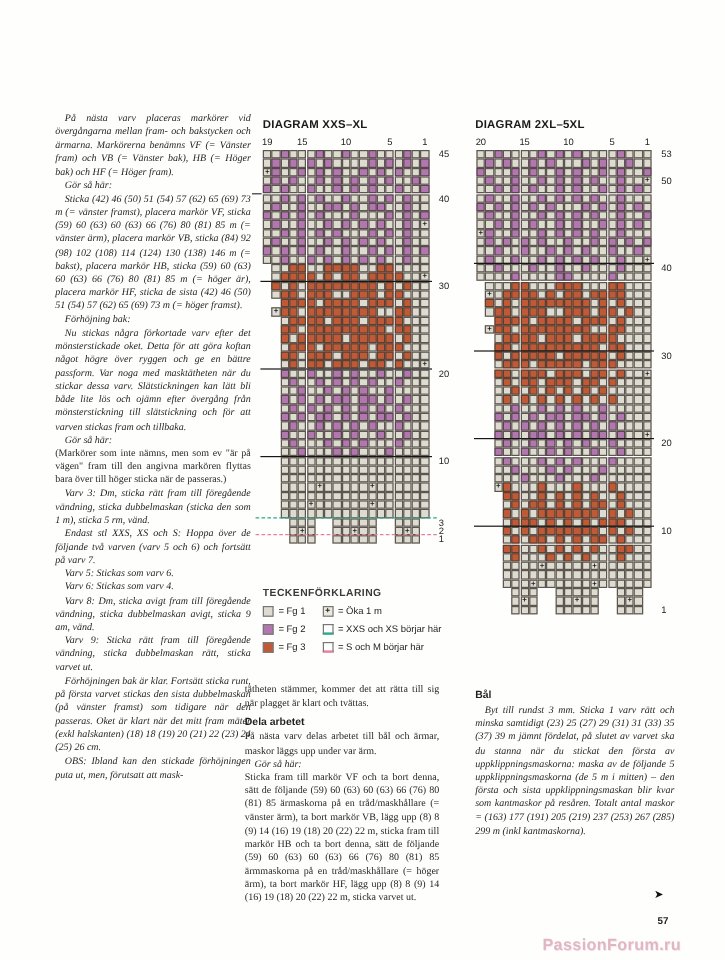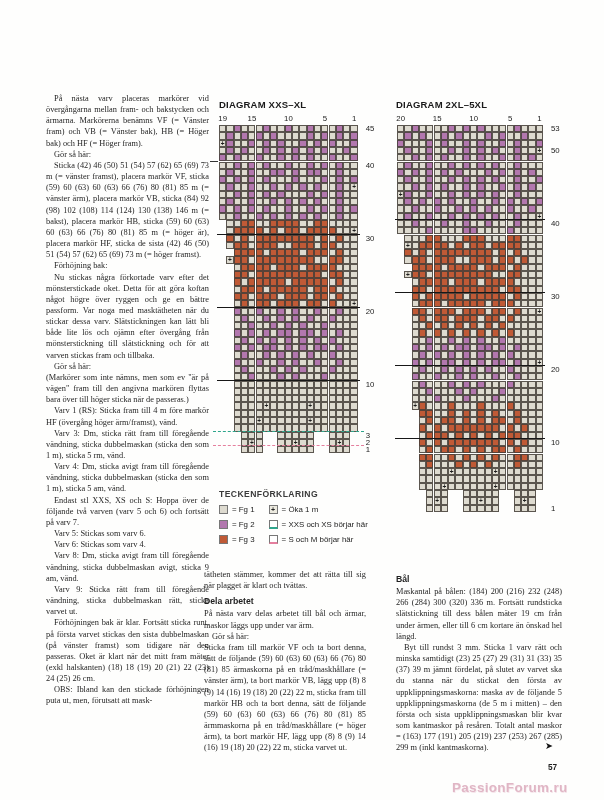--- a/index.html
+++ b/index.html
@@ -3,21 +3,21 @@
 <meta charset="utf-8">
 <style>
   html,body{margin:0;padding:0;}
   body{width:604px;height:800px;background:#ffffff;position:relative;overflow:hidden;
        font-family:"Liberation Serif",serif;}
   .page{position:absolute;inset:0;background:#fefefd;}
 
   
   .col{position:absolute;color:#1f1f1f;font-size:8.35px;line-height:11.15px;text-align:justify;}
   .col p{margin:0;}
-  .col p.indent{text-indent:8px;}
+  .col p.indent{text-indent:8px;font-style:italic;}
   .col p.heading{font-family:"Liberation Sans",sans-serif;font-weight:bold;font-size:8.7px;
                  margin-top:5px;margin-bottom:1px;text-align:left;text-indent:0;}
   .left-col{left:46px;top:93px;width:163px;}
   .mid-col{left:204px;top:569px;width:162px;}
   .right-col{left:396px;top:569px;width:166px;}
 
   
   .chart-title{position:absolute;font-family:"Liberation Sans",sans-serif;font-weight:bold;
                font-size:9.5px;color:#1a1a1a;letter-spacing:.2px;}
   .t1{left:219px;top:99px;}
@@ -65,23 +65,21 @@
 <div class="page">
 
   <div class="col left-col">
       <p class="indent">På nästa varv placeras markörer vid övergångarna mellan fram- och bakstycken och ärmarna. Markörerna benämns VF (= Vänster fram) och VB (= Vänster bak), HB (= Höger bak) och HF (= Höger fram).</p>
       <p class="indent">Gör så här:</p>
       <p class="indent">Sticka (42) 46 (50) 51 (54) 57 (62) 65 (69) 73 m (= vänster framst), placera markör VF, sticka (59) 60 (63) 60 (63) 66 (76) 80 (81) 85 m (= vänster ärm), placera markör VB, sticka (84) 92 (98) 102 (108) 114 (124) 130 (138) 146 m (= bakst), placera markör HB, sticka (59) 60 (63) 60 (63) 66 (76) 80 (81) 85 m (= höger är), placera markör HF, sticka de sista (42) 46 (50) 51 (54) 57 (62) 65 (69) 73 m (= höger framst).</p>
       <p class="indent">Förhöjning bak:</p>
       <p class="indent">Nu stickas några förkortade varv efter det mönsterstickade oket. Detta för att göra koftan något högre över ryggen och ge en bättre passform. Var noga med masktätheten när du stickar dessa varv. Slätstickningen kan lätt bli både lite lös och ojämn efter övergång från mönsterstickning till slätstickning och för att varven stickas fram och tillbaka.</p>
       <p class="indent">Gör så här:</p>
       <p class="noindent">(Markörer som inte nämns, men som ev "är på vägen" fram till den angivna markören flyttas bara över till höger sticka när de passeras.)</p>
-      <p class="indent">Varv 1 (RS): Sticka fram till 4 m före markör HF (övergång höger ärm/framst), vänd.</p>
       <p class="indent">Varv 3: Dm, sticka rätt fram till föregående vändning, sticka dubbelmaskan (sticka den som 1 m), sticka 5 rm, vänd.</p>
-      <p class="indent">Varv 4: Dm, sticka avigt fram till föregående vändning, sticka dubbelmaskan (sticka den som 1 m), sticka 5 am, vänd.</p>
       <p class="indent">Endast stl XXS, XS och S: Hoppa över de följande två varven (varv 5 och 6) och fortsätt på varv 7.</p>
       <p class="indent">Varv 5: Stickas som varv 6.</p>
       <p class="indent">Varv 6: Stickas som varv 4.</p>
       <p class="indent">Varv 8: Dm, sticka avigt fram till föregående vändning, sticka dubbelmaskan avigt, sticka 9 am, vänd.</p>
       <p class="indent">Varv 9: Sticka rätt fram till föregående vändning, sticka dubbelmaskan rätt, sticka varvet ut.</p>
       <p class="indent">Förhöjningen bak är klar. Fortsätt sticka runt, på första varvet stickas den sista dubbelmaskan (på vänster framst) som tidigare när den passeras. Oket är klart när det mitt fram mäter (exkl halskanten) (18) 18 (19) 20 (21) 22 (23) 24 (25) 26 cm.</p>
       <p class="indent">OBS: Ibland kan den stickade förhöjningen puta ut, men, förutsatt att mask-</p>
     </div>
 
   <div class="chart-title t1">DIAGRAM XXS–XL</div>
@@ -1899,21 +1897,20 @@
       <span class="rightlab" style="left: 154px; top: 313.1px;">10</span>
       <span class="rightlab" style="left: 154px; top: 378.8px;">1</span>
       <div class="bold-line" style="left: -2px; width: 150px; top: 93.9px;"></div>
       <div class="bold-line" style="left: -2px; width: 150px; top: 166.9px;"></div>
       <div class="bold-line" style="left: -2px; width: 150px; top: 239.9px;"></div>
       <div class="bold-line" style="left: -2px; width: 150px; top: 312.9px;"></div>
     </div>
 
   <div class="col right-col">
       <p class="heading">Bål</p>
-      <p class="noindent">Maskantal på bålen: (184) 200 (216) 232 (248) 266 (284) 300 (320) 336 m. Fortsätt rundsticka slätstickning till dess bålen mäter 19 cm från under ärmen, eller till 6 cm kortare än önskad hel längd.</p>
       <p class="indent">Byt till rundst 3 mm. Sticka 1 varv rätt och minska samtidigt (23) 25 (27) 29 (31) 31 (33) 35 (37) 39 m jämnt fördelat, på slutet av varvet ska du stanna när du stickat den första av uppklippningsmaskorna: maska av de följande 5 uppklippningsmaskorna (de 5 m i mitten) – den första och sista uppklippningsmaskan blir kvar som kantmaskor på resåren. Totalt antal maskor = (163) 177 (191) 205 (219) 237 (253) 267 (285) 299 m (inkl kantmaskorna).</p>
     </div>
 
   <div class="next-arrow">➤</div>
   <div class="page-number">57</div>
   <div class="watermark">PassionForum.ru</div>
 
 </div>
 
 </body></html>

